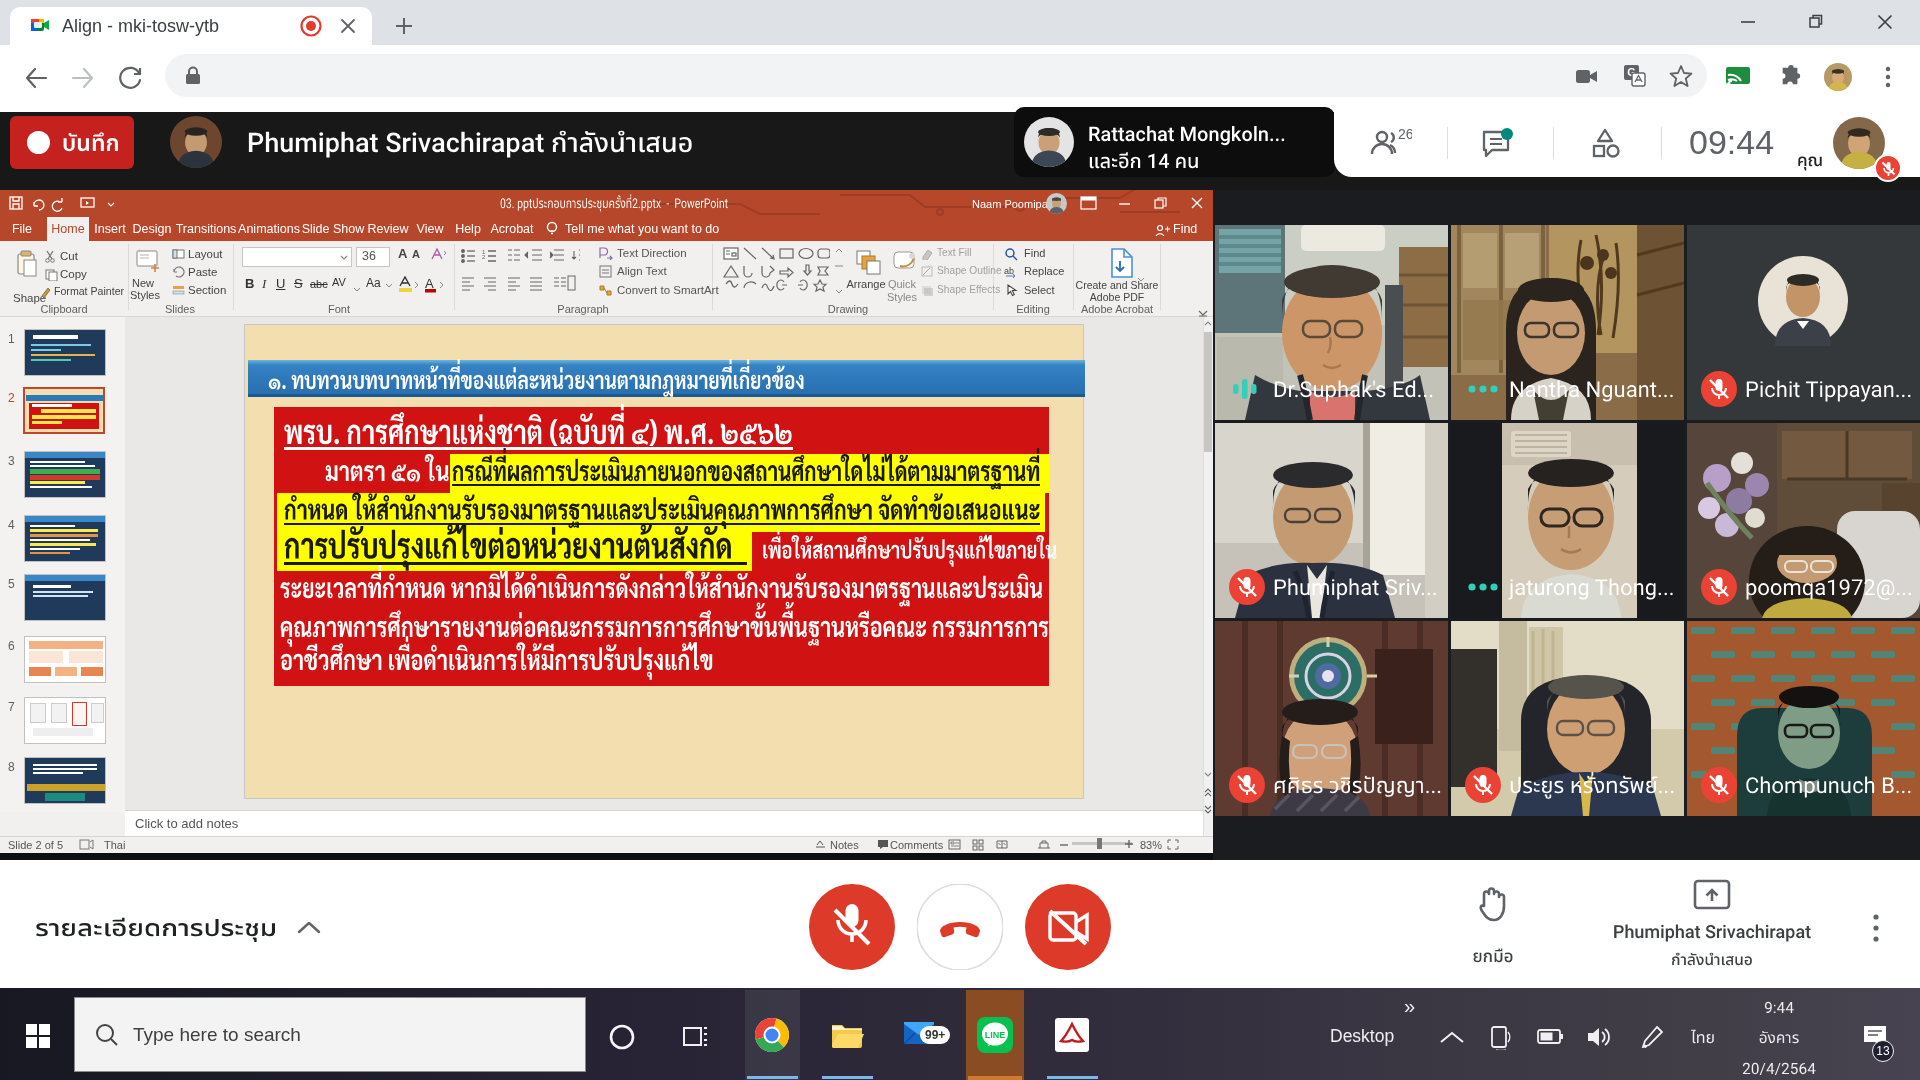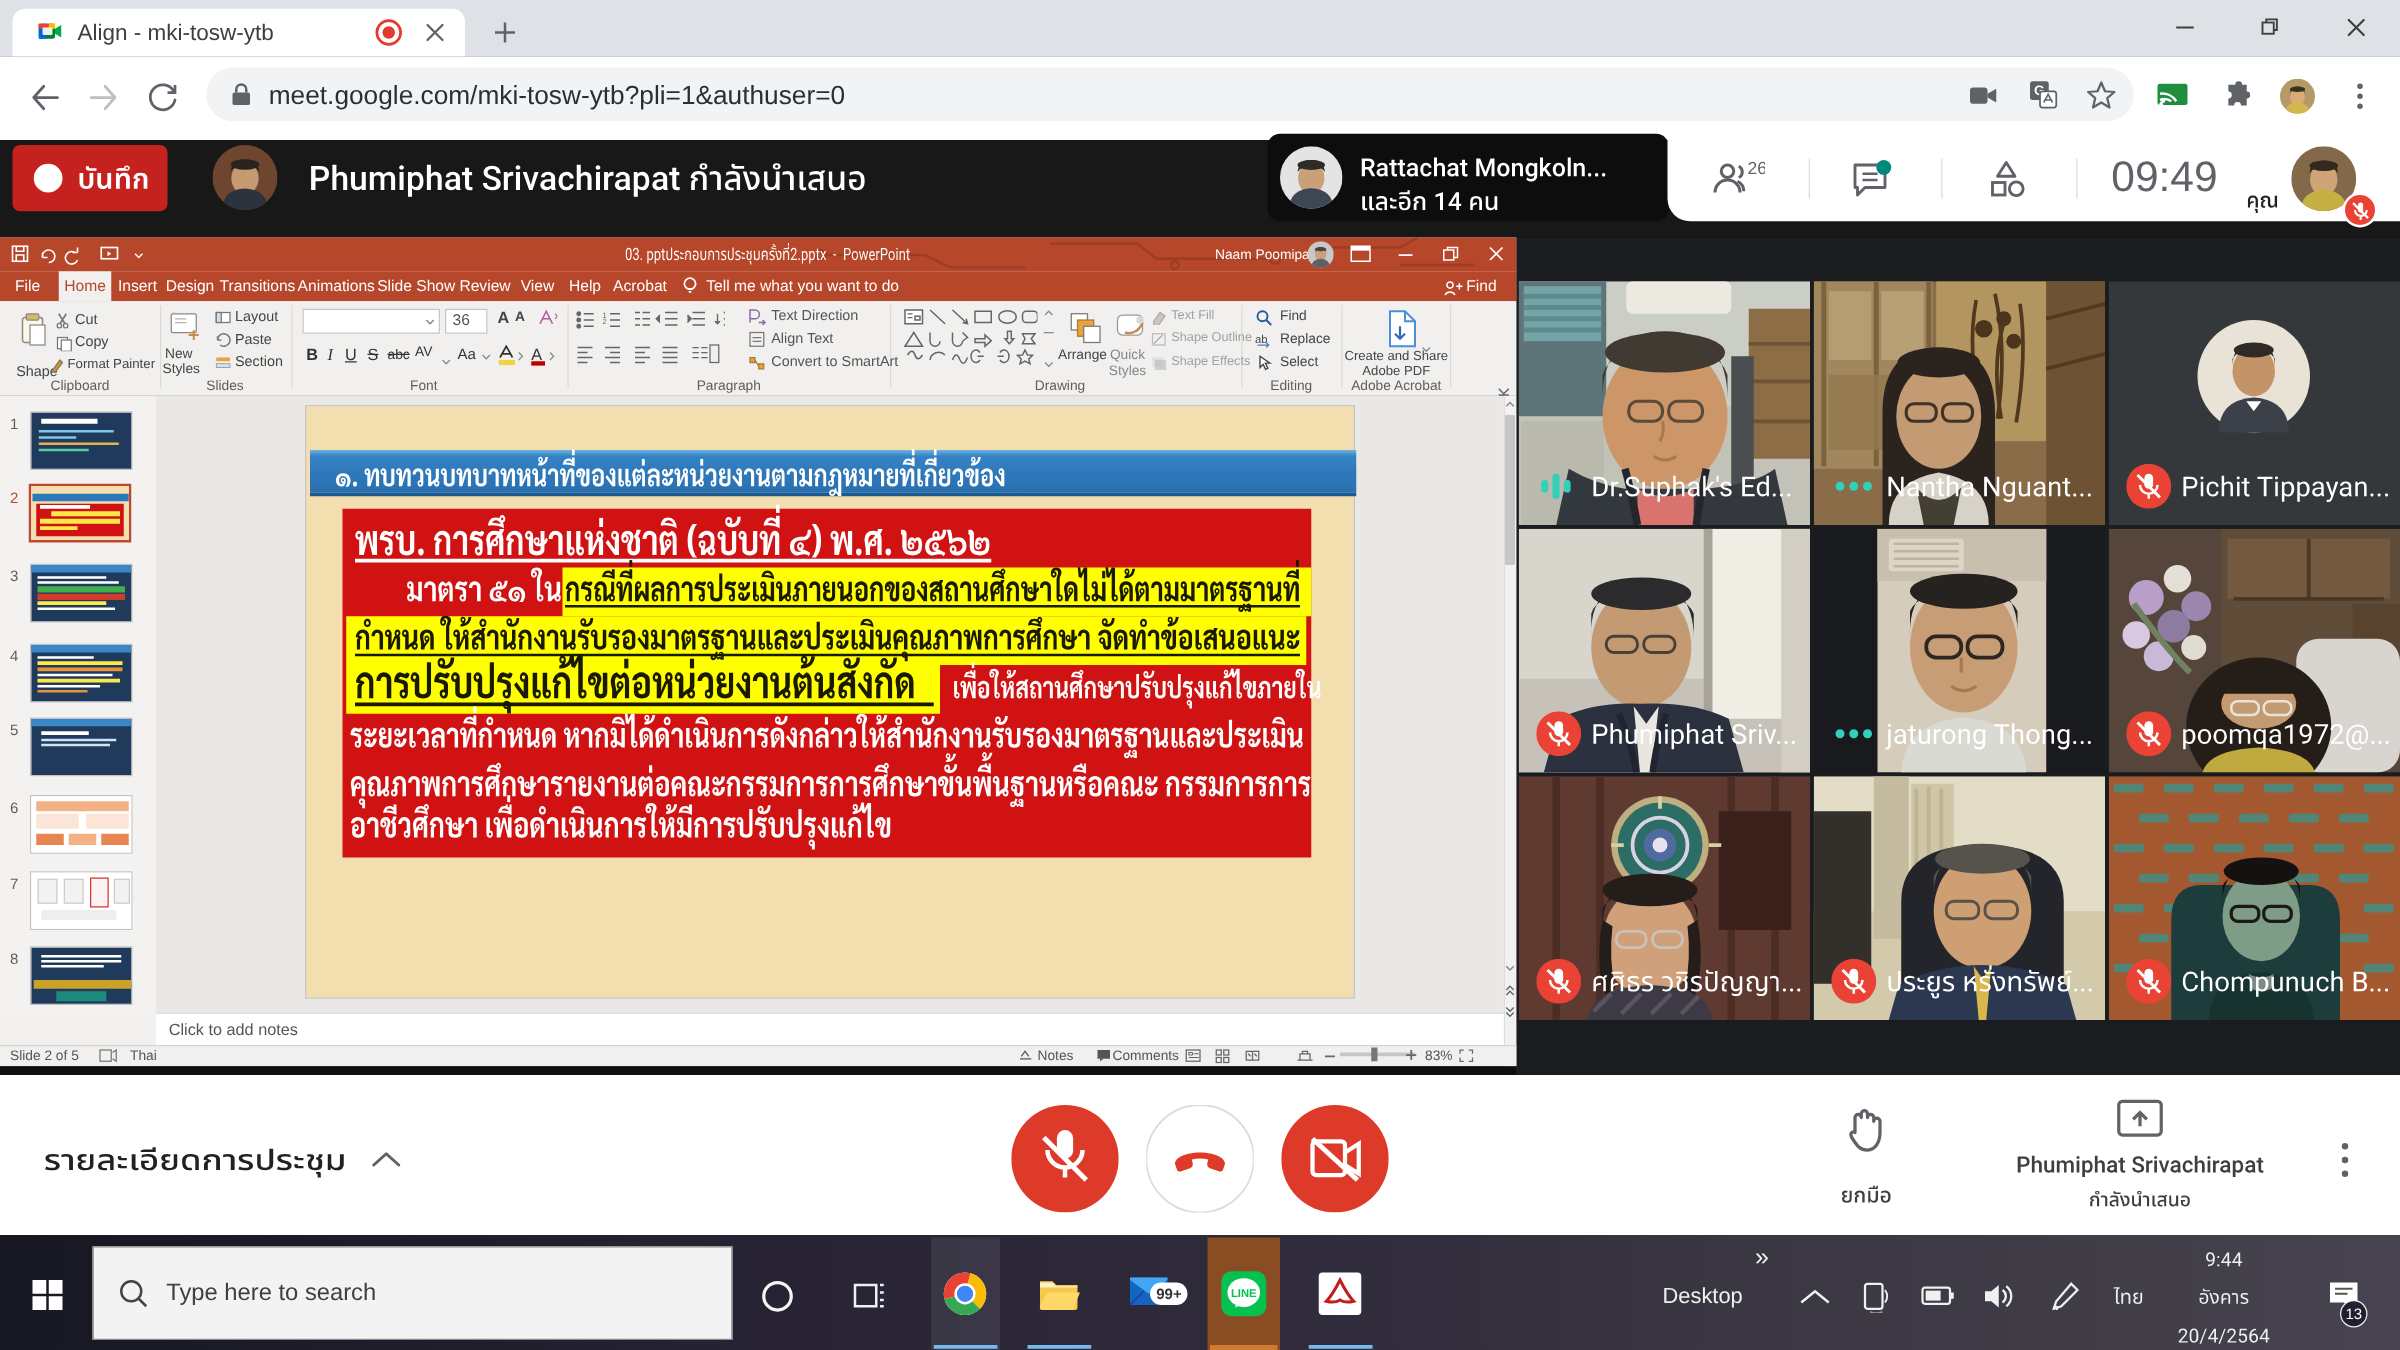--- a/index.html
+++ b/index.html
@@ -239,21 +239,20 @@
     </svg>
     <svg style="position:absolute;left:116px;top:64px;" width="28" height="28" viewBox="0 0 28 28">
       <path d="M23 9 A 10 10 0 1 0 24 16" stroke="#5f6368" stroke-width="2.2" fill="none" stroke-linecap="round"></path>
       <path d="M24 4 V10 H18" fill="none" stroke="#5f6368" stroke-width="2.2"></path>
     </svg>
     <div style="position:absolute;left:165px;top:54px;width:1542px;height:43px;background:#f1f3f4;border-radius:22px"></div>
     <svg style="position:absolute;left:182px;top:65px;" width="22" height="22" viewBox="0 0 22 22">
       <rect x="4" y="9" width="14" height="10" rx="1.5" fill="#5f6368"></rect>
       <path d="M7 9 V6.5 A4 4 0 0 1 15 6.5 V9" fill="none" stroke="#5f6368" stroke-width="2"></path>
     </svg>
-    <div style="position:absolute;left:215px;top:64px;font:400 21px/25px &quot;Liberation Sans&quot;,sans-serif;color:#2b2f33;white-space:nowrap;">meet.google.com/mki-tosw-ytb?pli=1&amp;authuser=0</div>
     <svg style="position:absolute;left:1574px;top:64px;" width="26" height="26" viewBox="0 0 26 26">
       <rect x="2" y="6" width="14" height="13" rx="2.5" fill="#5f6368"></rect>
       <path d="M16 11 L23 7 V18 L16 14 Z" fill="#5f6368"></path>
     </svg>
     <svg style="position:absolute;left:1622px;top:63px;" width="26" height="26" viewBox="0 0 26 26">
       <rect x="2" y="2" width="15" height="15" rx="2" fill="#5f6368"></rect>
       <text x="9.5" y="13" font-size="11" font-family="Liberation Sans" fill="#fff" text-anchor="middle" font-weight="bold">G</text>
       <rect x="10" y="10" width="13" height="13" rx="2" fill="#fff" stroke="#5f6368" stroke-width="1.4"></rect>
       <path d="M13 19 L16.5 12.5 L20 19 M14.2 17 H18.8" stroke="#5f6368" stroke-width="1.3" fill="none"></path>
     </svg>
@@ -326,21 +325,21 @@
       <path d="M10 11 h12 M10 16 h12" stroke="#5f6368" stroke-width="2"></path>
       <circle cx="27" cy="6" r="6" fill="#00897b"></circle>
     </svg>
     <div style="position:absolute;left:1553px;top:127px;width:1px;height:32px;background:#dadce0"></div>
     <div style="position:absolute;left:1661px;top:127px;width:1px;height:32px;background:#dadce0"></div>
     <svg style="position:absolute;left:1588px;top:127px;" width="36" height="34" viewBox="0 0 36 34">
       <path d="M17 3 L24 14 H10 Z" fill="none" stroke="#5f6368" stroke-width="2.3" stroke-linejoin="round"></path>
       <rect x="6" y="19" width="10" height="10" fill="none" stroke="#5f6368" stroke-width="2.3"></rect>
       <circle cx="25" cy="24" r="5.5" fill="none" stroke="#5f6368" stroke-width="2.3"></circle>
     </svg>
-    <div style="position:absolute;left:1689px;top:122px;font:400 34px/41px &quot;Liberation Sans&quot;,sans-serif;color:#5f6368;white-space:nowrap;">09:49</div>
+    <div style="position:absolute;left:1689px;top:122px;font:400 34px/41px &quot;Liberation Sans&quot;,sans-serif;color:#5f6368;white-space:nowrap;">09:44</div>
     <svg style="position:absolute;left:1833px;top:117px" width="52" height="52" viewBox="0 0 52 52">
       <clipPath id="avc4">
         <circle cx="26.0" cy="26.0" r="26.0"></circle>
       </clipPath>
       <g clip-path="url(#avc4)">
         <rect width="52" height="52" fill="#84684a"></rect>
         <ellipse cx="26.0" cy="26.52" rx="10.92" ry="13.0" fill="#cfa477"></ellipse>
         <path d="M14.560000000000002 26.0 Q13.52 11.44 26.0 11.44 Q38.48 11.44 37.44 26.0 L37.44 21.32 Q33.800000000000004 16.12 26.0 16.12 Q18.2 16.12 14.560000000000002 21.32 Z" fill="#33291f"></path>
         <ellipse cx="26.0" cy="15.6" rx="11.44" ry="4.16" fill="#33291f"></ellipse>
         <path d="M7.8 52 q0 -16.12 18.2 -17.16 q18.2 1.04 18.2 17.16 Z" fill="#c5b143"></path>

